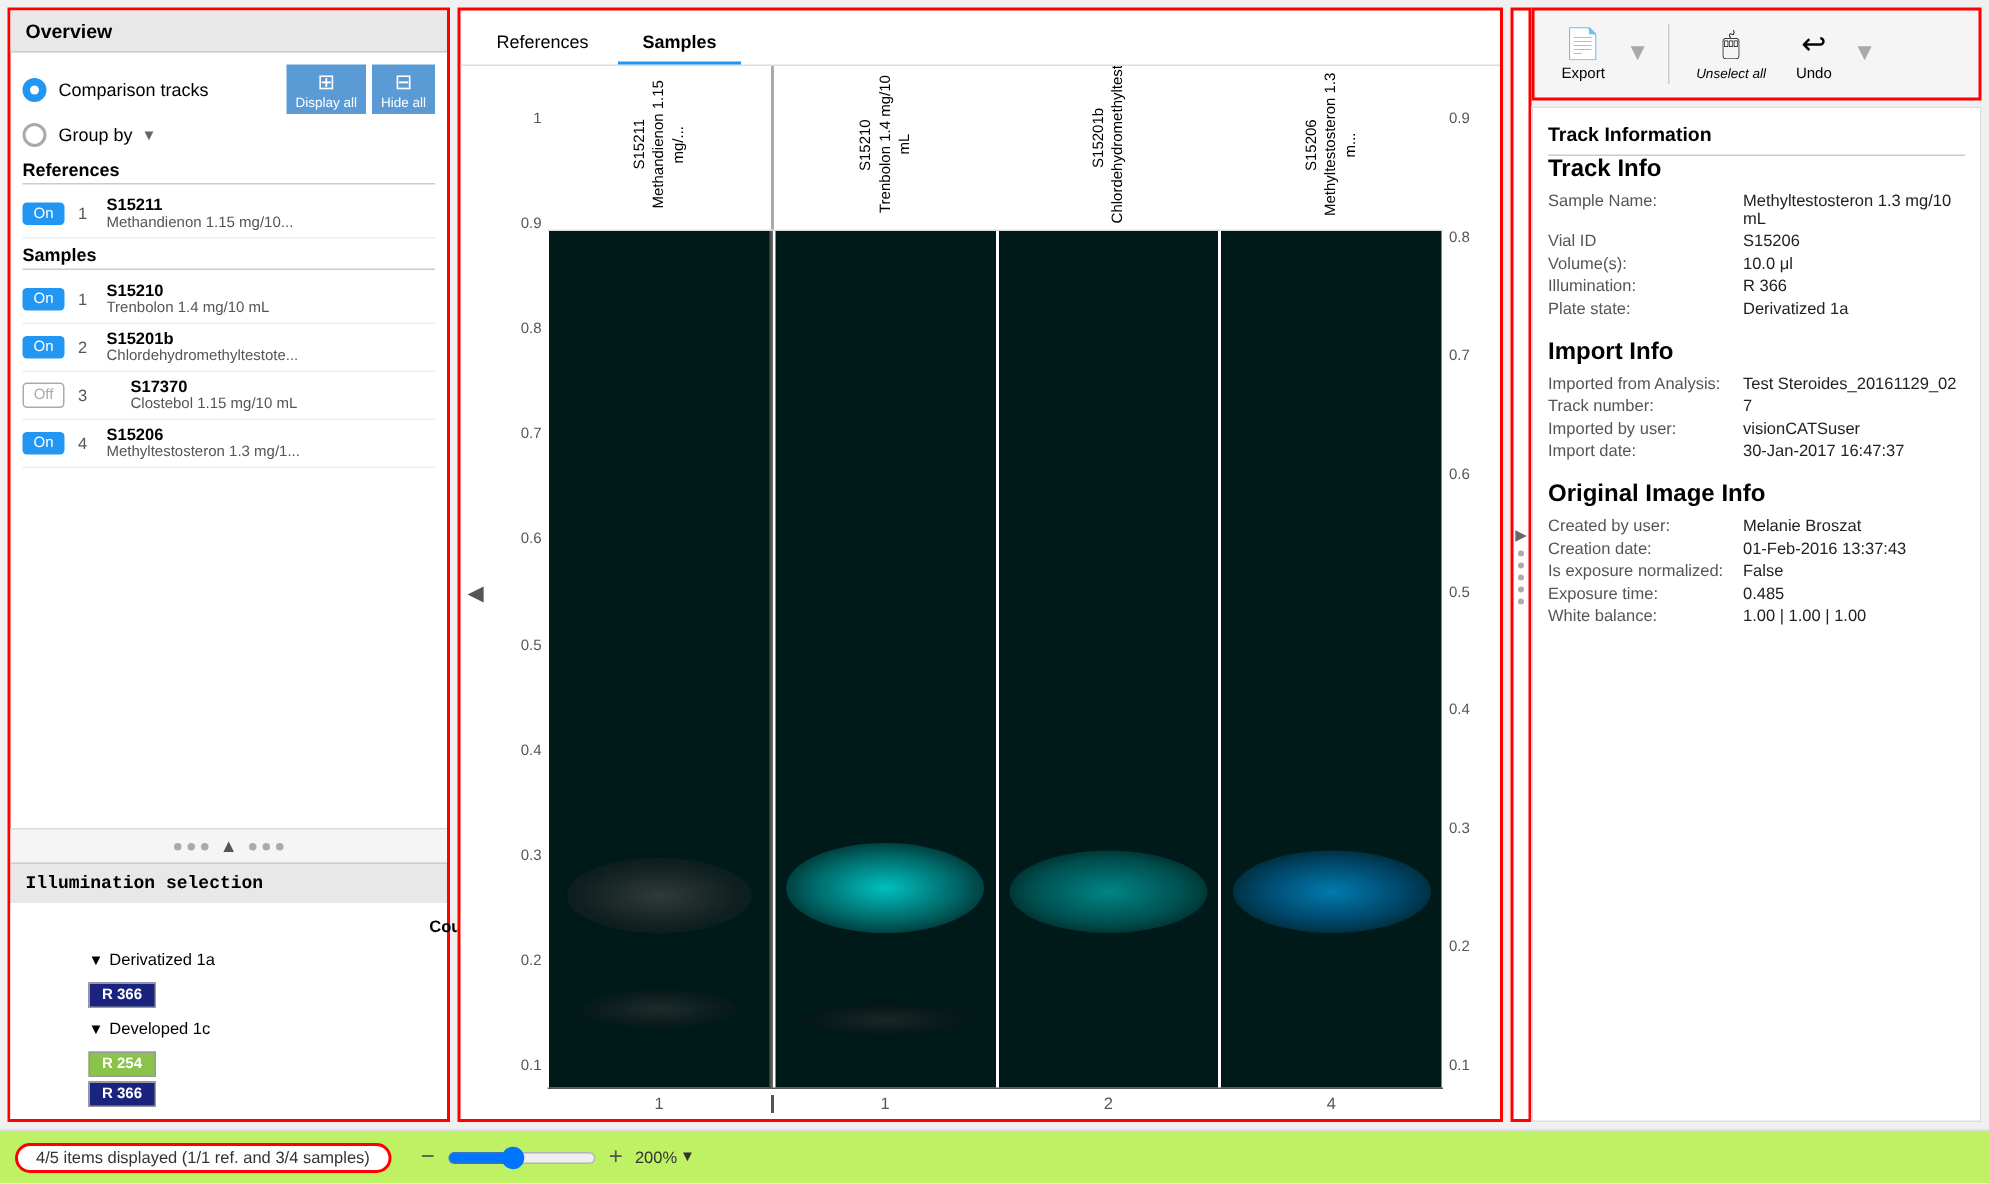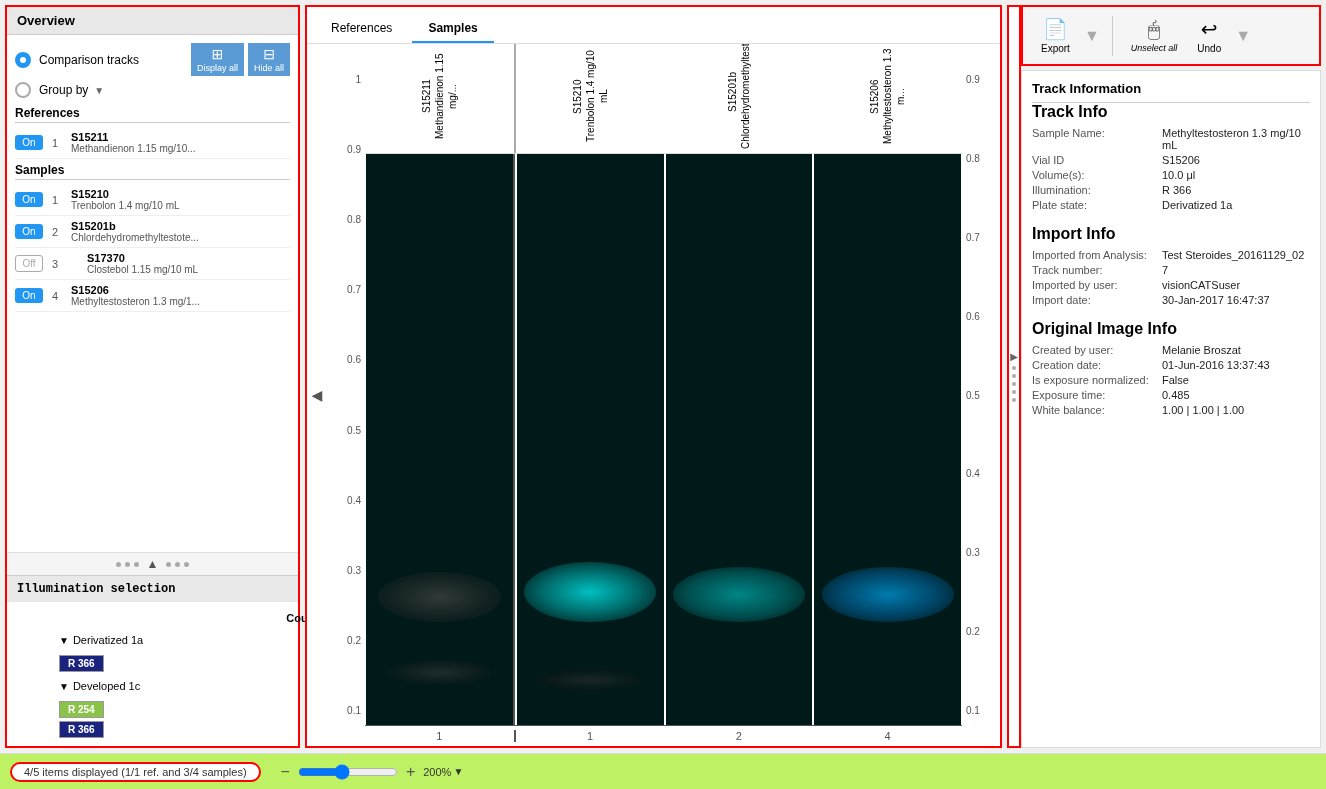--- a/index.html
+++ b/index.html
@@ -401,21 +401,21 @@
       </div>
 
       <div class="info-section">
         <div class="info-section-title">Original Image Info</div>
         <div class="info-row">
           <span class="info-key">Created by user:</span>
           <span class="info-val">Melanie Broszat</span>
         </div>
         <div class="info-row">
           <span class="info-key">Creation date:</span>
-          <span class="info-val">01-Jun-2016 13:37:43</span>
+          <span class="info-val">01-Feb-2016 13:37:43</span>
         </div>
         <div class="info-row">
           <span class="info-key">Is exposure normalized:</span>
           <span class="info-val">False</span>
         </div>
         <div class="info-row">
           <span class="info-key">Exposure time:</span>
           <span class="info-val">0.485</span>
         </div>
         <div class="info-row">

